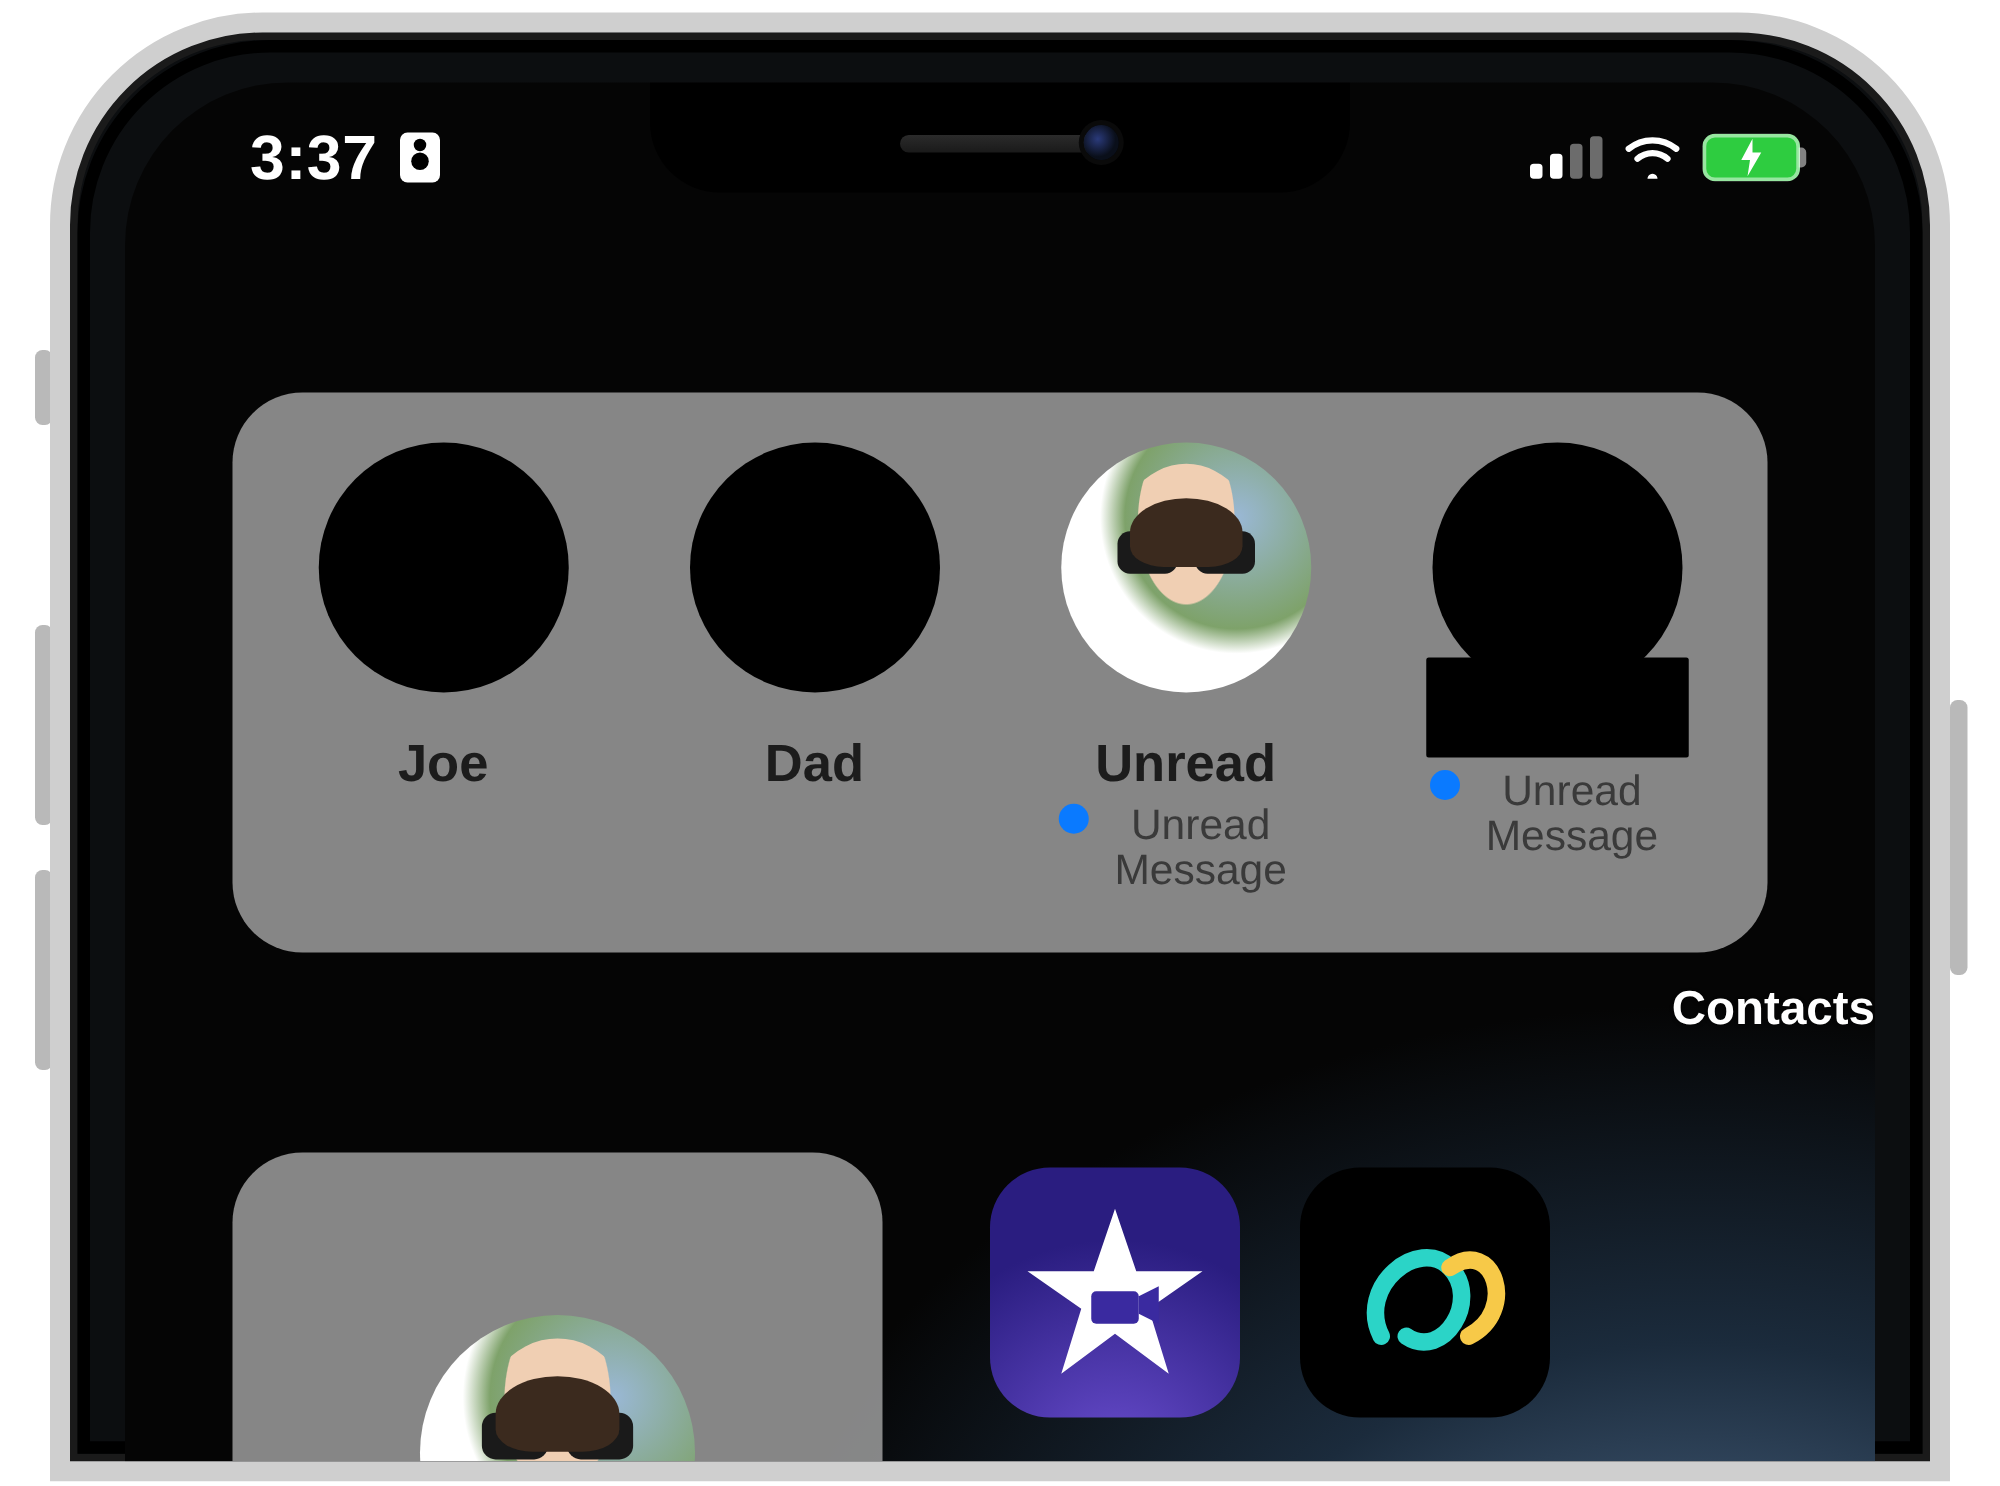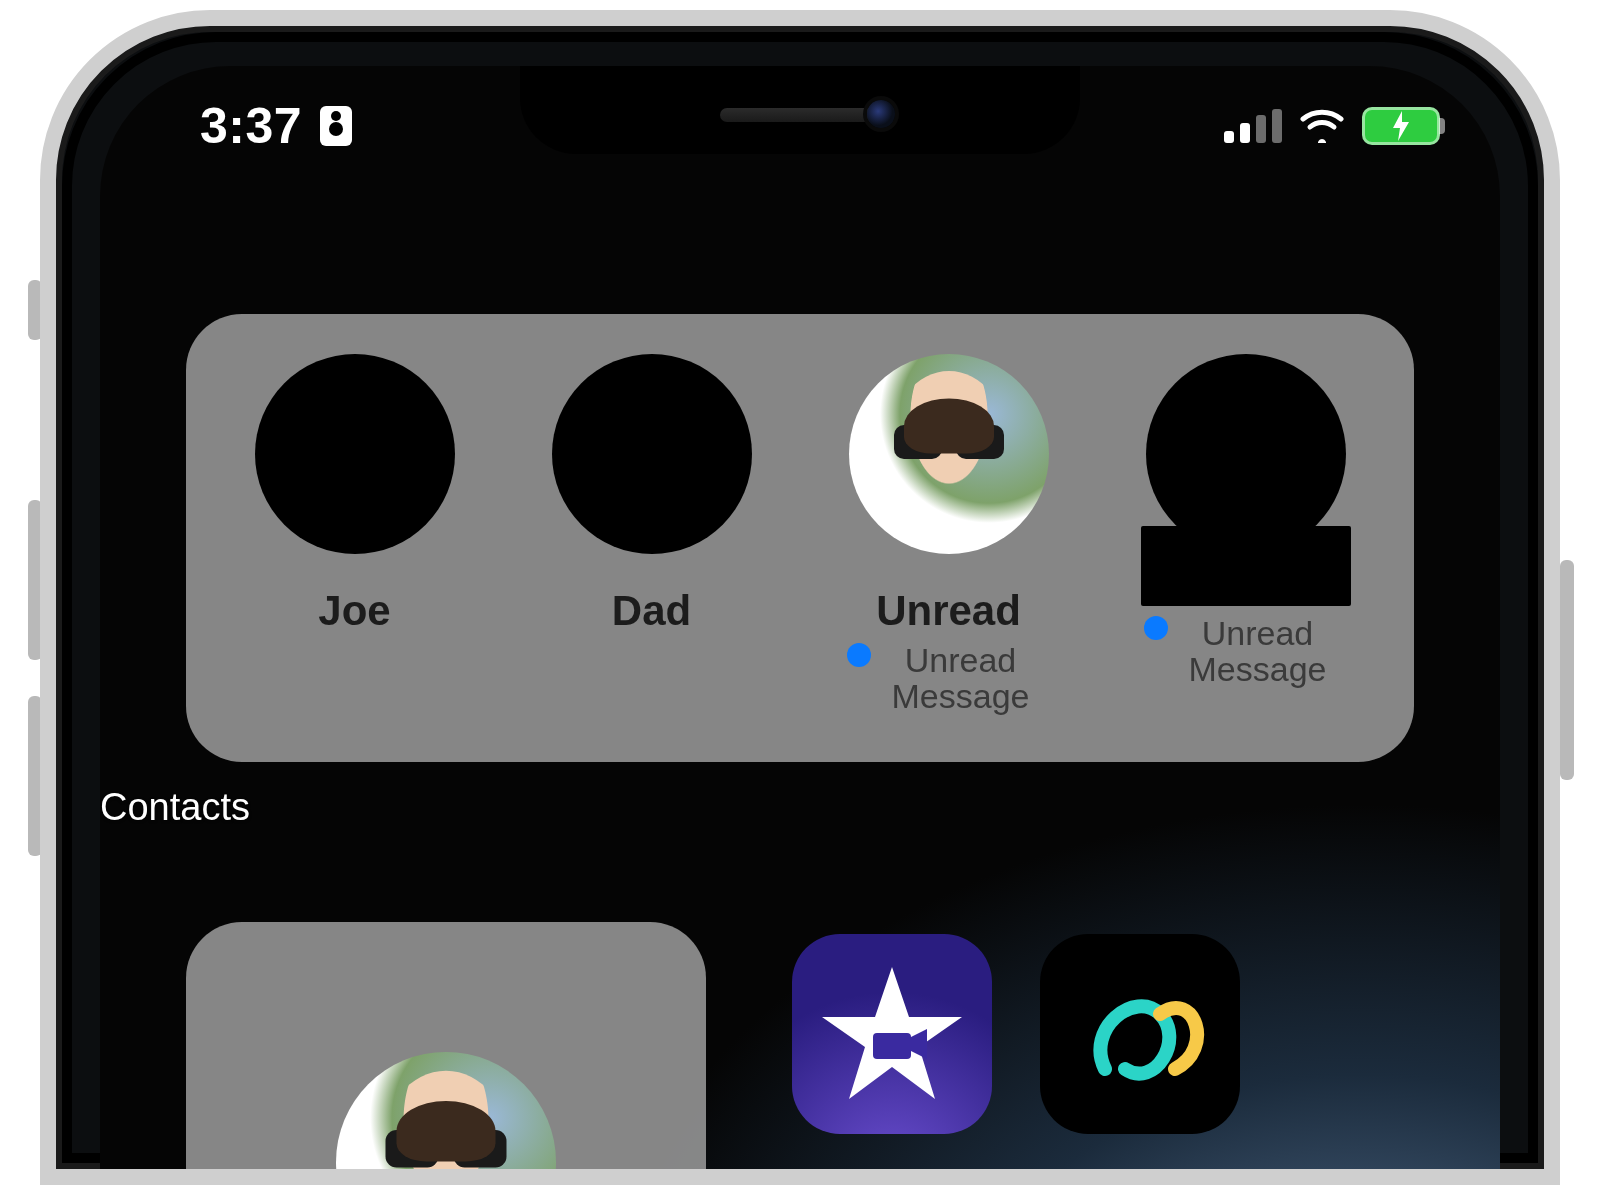--- a/index.html
+++ b/index.html
@@ -164,21 +164,21 @@
     color:#3a3a3a;
   }
   .dot{width:24px; height:24px; border-radius:50%; background:#0a7aff; flex:none;}
   .unread-text{
     font-size:34px; line-height:1.05; text-align:center; font-weight:500;
     max-width: 180px;
   }
 
   .widget-label{
     position:absolute; left:0; right:0; top:720px;
-    text-align:left; color:#fff; font-size:38px; font-weight:400;
+    text-align:right; color:#fff; font-size:38px; font-weight:700;
     text-shadow: 0 1px 3px rgba(0,0,0,0.6);
   }
 
   
   .peek-widget{
     position:absolute; left:86px; top:856px; width:520px; height:320px;
     background: rgba(170,170,170,0.78); border-radius:56px;
     display:flex; align-items:center; justify-content:center;
     overflow:hidden;
   }

